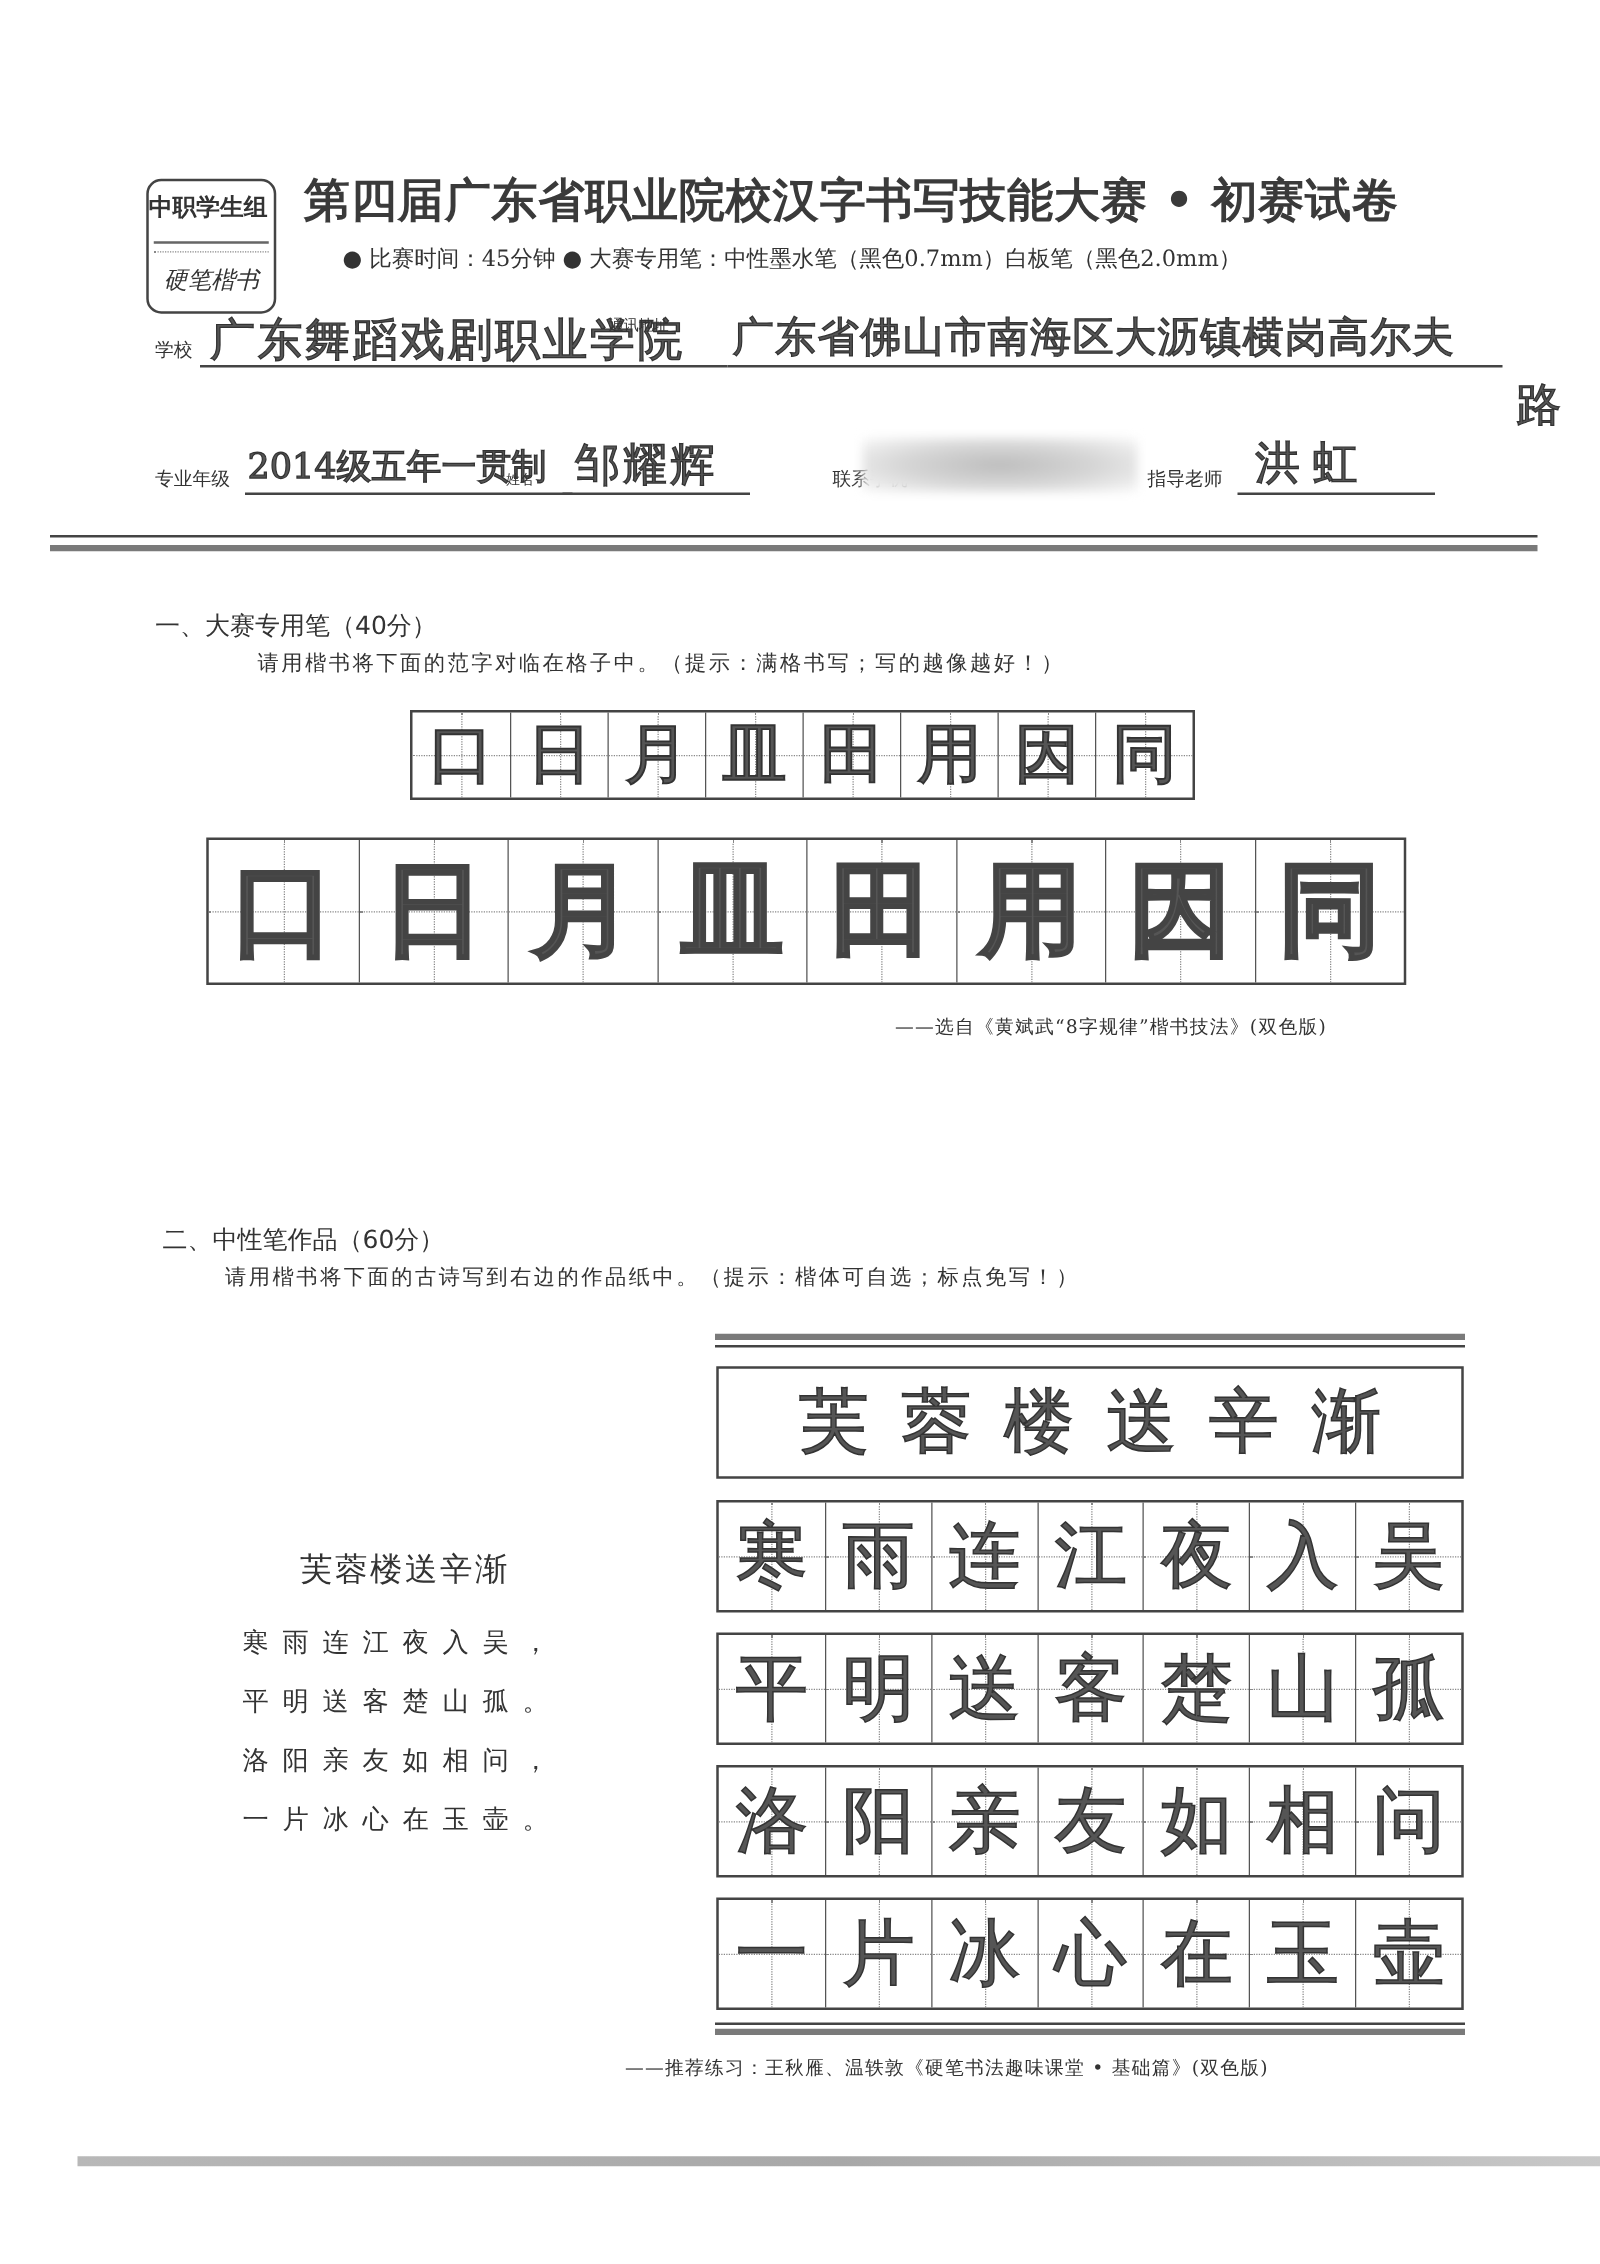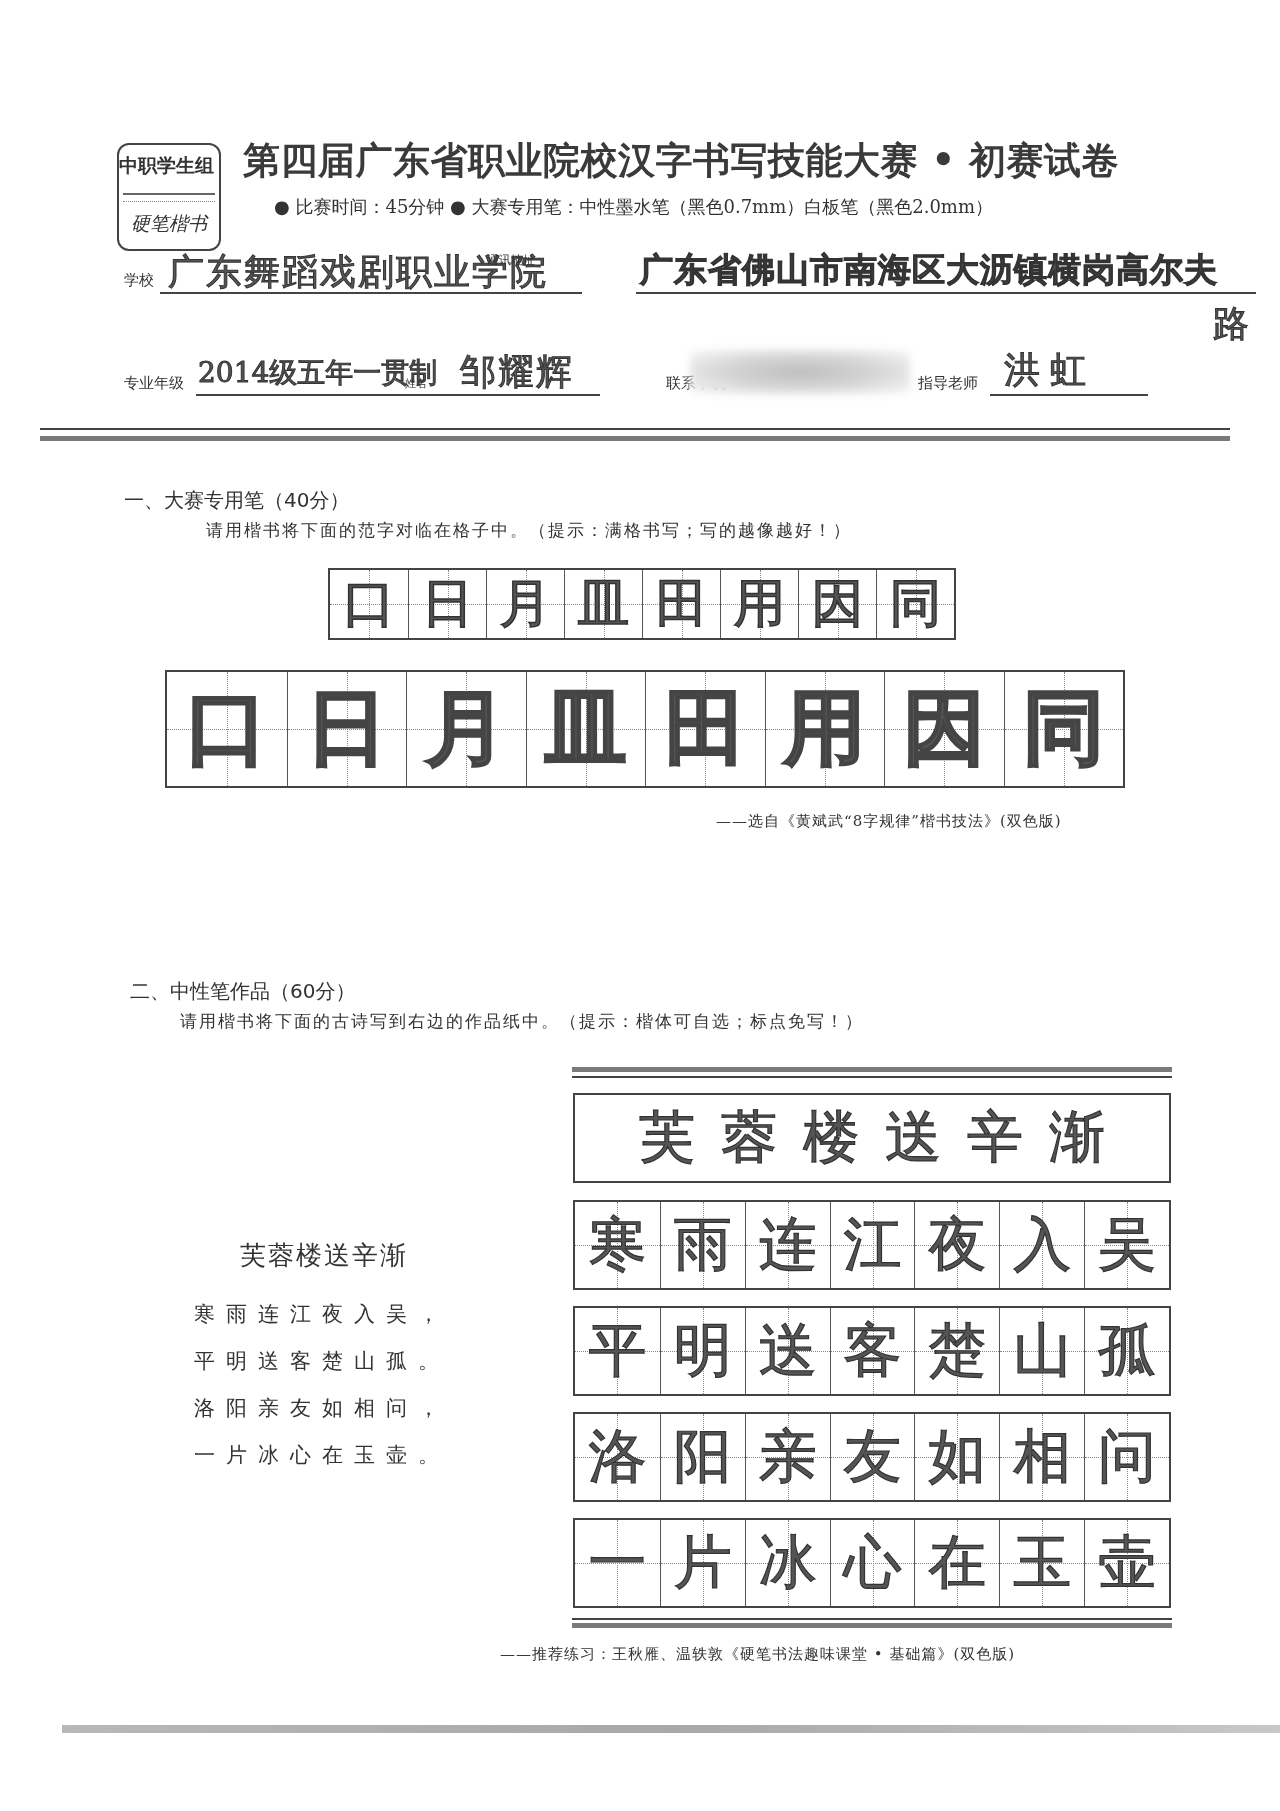--- a/index.html
+++ b/index.html
@@ -101,21 +101,21 @@
   <div class="bottom">硬笔楷书</div>
 </div>
 <div class="abs title">第四届广东省职业院校汉字书写技能大赛 • 初赛试卷</div>
 <div class="abs subtitle">● 比赛时间：45分钟 ● 大赛专用笔：中性墨水笔（黑色0.7mm）白板笔（黑色2.0mm）</div>
 
 <div class="abs label" style="left:124px;top:271px;">学校</div>
 <div class="abs uline" style="left:160px;top:250px;width:422px;height:42px;">
   <span class="hand" style="position:absolute;left:8px;top:-2px;">广东舞蹈戏剧职业学院</span>
 </div>
 <div class="abs label" style="left:487px;top:252px;font-size:12px;">通讯地址</div>
-<div class="abs uline" style="left:636px;top:250px;width:620px;height:42px;font-weight:bold;">
+<div class="abs uline" style="left:582px;top:250px;width:620px;height:42px;">
   <span class="hand" style="position:absolute;left:4px;top:-2px;font-size:33px;letter-spacing:1px;">广东省佛山市南海区大沥镇横岗高尔夫</span>
 </div>
 <span class="abs hand" style="left:1213px;top:300px;">路</span>
 
 <div class="abs label" style="left:124px;top:374px;">专业年级</div>
 <div class="abs uline" style="left:196px;top:352px;width:262px;height:42px;">
   <span class="hand hand-sm" style="position:absolute;left:2px;top:2px;letter-spacing:0;">2014级五年一贯制</span>
 </div>
 <div class="abs label" style="left:405px;top:376px;font-size:11px;">姓名</div>
 <div class="abs uline" style="left:450px;top:352px;width:150px;height:42px;">

